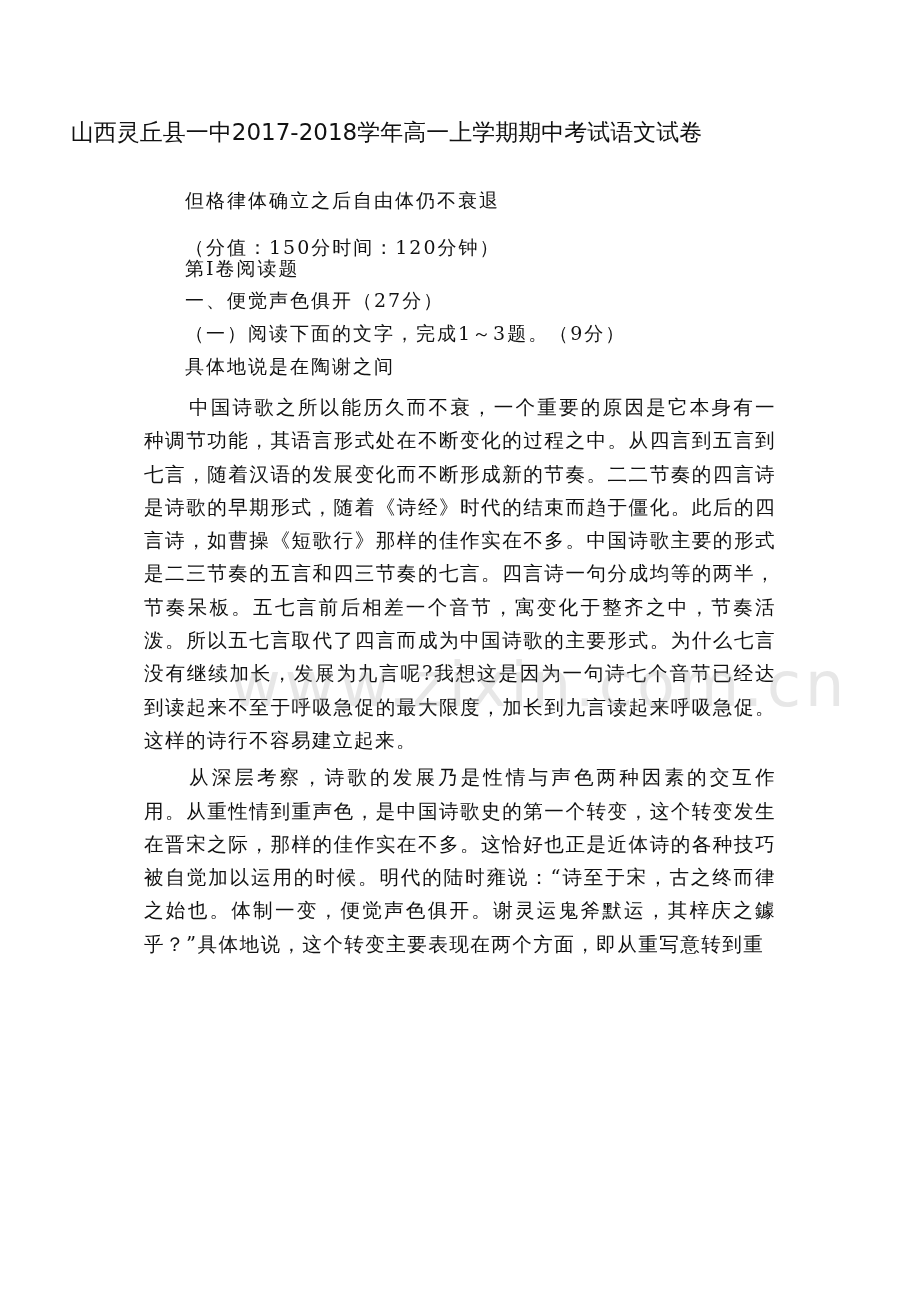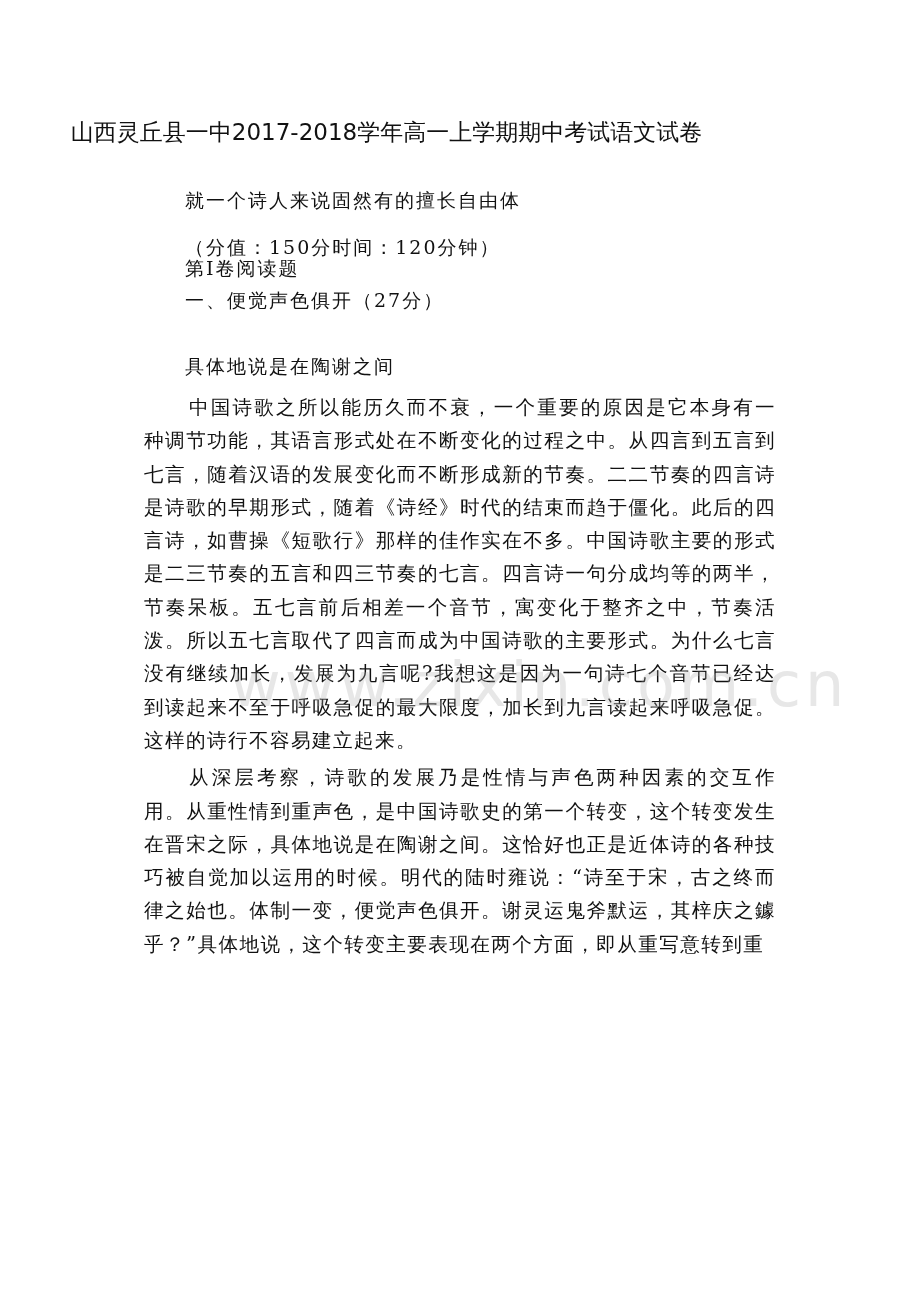--- a/index.html
+++ b/index.html
@@ -21,25 +21,26 @@
                font-family: "DejaVu Sans", "Liberation Sans", sans-serif;
                color: rgba(170,170,170,0.28); letter-spacing: 4px; pointer-events: none;
                white-space: nowrap; margin-top: 36px; }
 </style>
 </head>
 <body>
 
 <div class="page">
   <div class="title t1">山西灵丘县一中2017-2018学年高一上学期期中考试语文试卷</div>
 
-  <div class="hline" style="top:184px">就一个诗人来说固然有的擅长自由体</div>
+  <div class="hline" style="top:184px">但格律体确立之后自由体仍不衰退</div>
   <div class="hline" style="top:231px">（分值：150分时间：120分钟）</div>
   <div class="hline" style="top:252px">第Ⅰ卷阅读题</div>
   <div class="hline" style="top:284px">一、便觉声色俱开（27分）</div>
+  <div class="hline" style="top:317px">（一）阅读下面的文字，完成1～3题。（9分）</div>
   <div class="hline" style="top:350px">具体地说是在陶谢之间</div>
 
   <div class="body">
     <p class="para">中国诗歌之所以能历久而不衰，一个重要的原因是它本身有一种调节功能，其语言形式处在不断变化的过程之中。从四言到五言到七言，随着汉语的发展变化而不断形成新的节奏。二二节奏的四言诗是诗歌的早期形式，随着《诗经》时代的结束而趋于僵化。此后的四言诗，如曹操《短歌行》那样的佳作实在不多。中国诗歌主要的形式是二三节奏的五言和四三节奏的七言。四言诗一句分成均等的两半，节奏呆板。五七言前后相差一个音节，寓变化于整齐之中，节奏活泼。所以五七言取代了四言而成为中国诗歌的主要形式。为什么七言没有继续加长，发展为九言呢?我想这是因为一句诗七个音节已经达到读起来不至于呼吸急促的最大限度，加长到九言读起来呼吸急促。这样的诗行不容易建立起来。</p>
-    <p class="para">从深层考察，诗歌的发展乃是性情与声色两种因素的交互作用。从重性情到重声色，是中国诗歌史的第一个转变，这个转变发生在晋宋之际，具体地说是在陶谢之间。这恰好也正是近体诗的各种技巧被自觉加以运用的时候。明代的陆时雍说：“诗至于宋，古之终而律之始也。体制一变，便觉声色俱开。谢灵运鬼斧默运，其梓庆之鐻乎？”具体地说，这个转变主要表现在两个方面，即从重写意转到重</p>
+    <p class="para">从深层考察，诗歌的发展乃是性情与声色两种因素的交互作用。从重性情到重声色，是中国诗歌史的第一个转变，这个转变发生在晋宋之际，那样的佳作实在不多。这恰好也正是近体诗的各种技巧被自觉加以运用的时候。明代的陆时雍说：“诗至于宋，古之终而律之始也。体制一变，便觉声色俱开。谢灵运鬼斧默运，其梓庆之鐻乎？”具体地说，这个转变主要表现在两个方面，即从重写意转到重</p>
   </div>
 
   <div class="watermark">www.zixin.com.cn</div>
 </div>
 
 </body></html>

